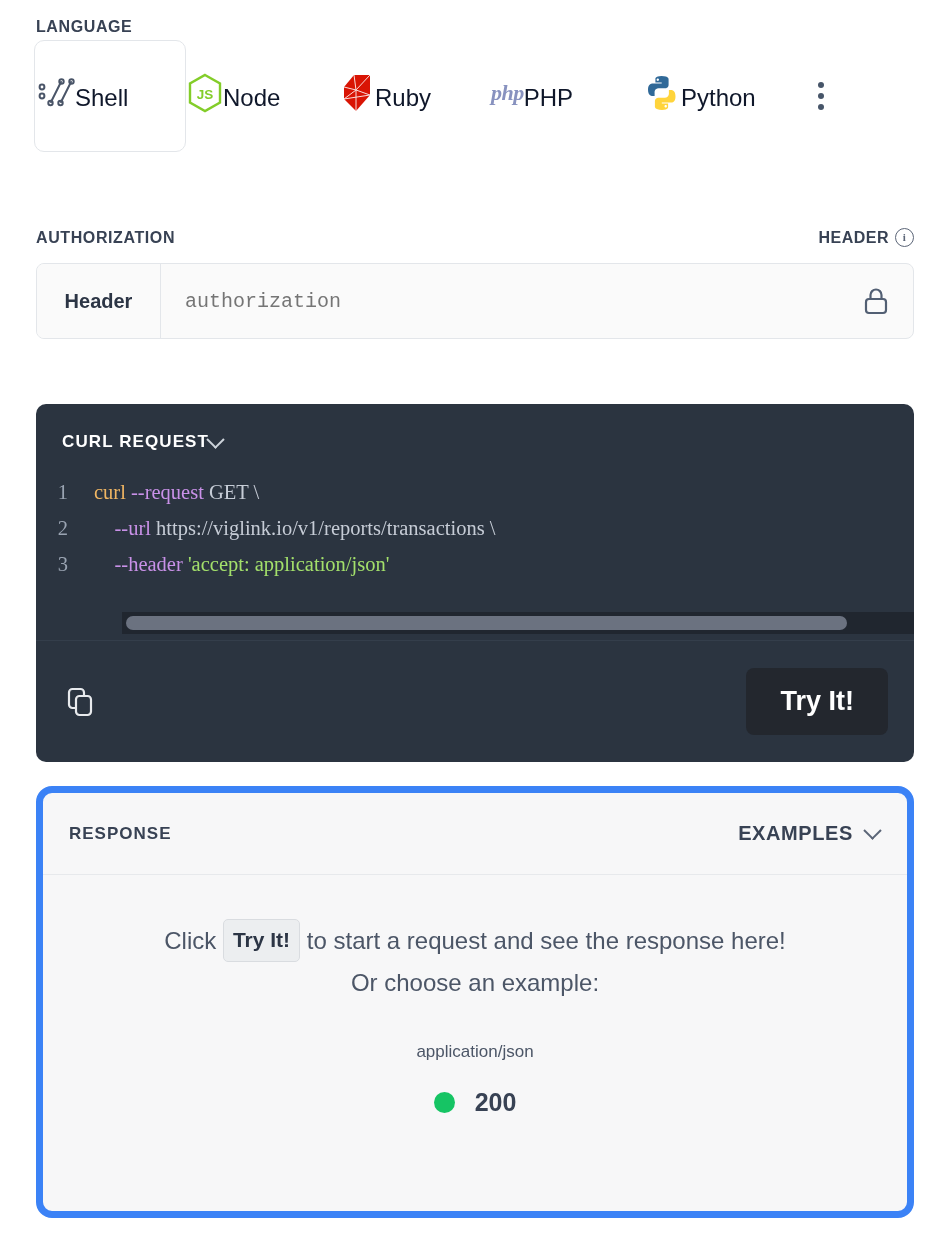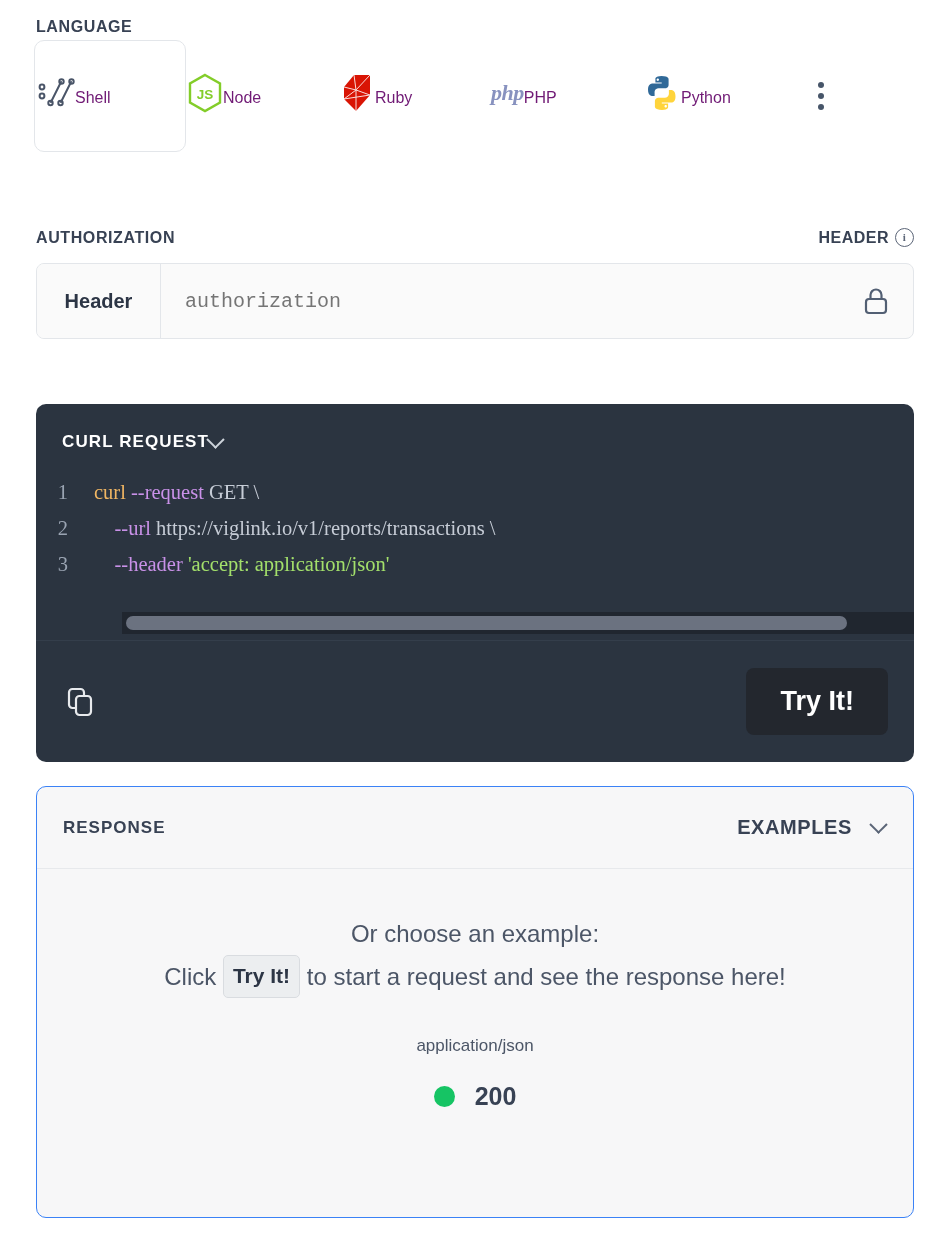--- a/index.html
+++ b/index.html
@@ -57,22 +57,22 @@
     border: 1px solid #e3e6ea;
   }
   .lang-icon {
     height: 42px;
     display: flex;
     align-items: center;
     justify-content: center;
     margin-bottom: 10px;
   }
   .lang-name {
-    font-size: 16px;
-    color: #701a75;
+    font-size: 24px;
+    color: #0f172a;
     line-height: 1;
   }
   .lang-more {
     width: 54px;
     height: 112px;
     display: flex;
     align-items: center;
     justify-content: center;
     cursor: pointer;
   }
@@ -264,22 +264,22 @@
   }
 
   
   .response-panel {
     position: absolute;
     left: 36px;
     top: 786px;
     width: 878px;
     height: 432px;
     background: #f7f7f8;
-    border: 1px solid #3b82f6;
-    border-radius: 10px;
+    border: 7px solid #3b82f6;
+    border-radius: 16px;
     box-sizing: border-box;
     overflow: hidden;
   }
   .response-header {
     height: 82px;
     display: flex;
     align-items: center;
     justify-content: space-between;
     padding: 0 28px 0 26px;
     border-bottom: 1px solid #e7e9ec;
@@ -287,21 +287,21 @@
   }
   .response-title {
     font-size: 17px;
     font-weight: 700;
     letter-spacing: 1px;
     color: #384254;
   }
   .examples-toggle {
     display: flex;
     align-items: center;
-    gap: 20px;
+    gap: 13px;
     font-size: 20px;
     font-weight: 700;
     letter-spacing: 0.6px;
     color: #384254;
     cursor: pointer;
   }
   .chev-dark {
     display: inline-block;
     width: 11px; height: 11px;
     border-right: 2px solid #5b6577;
@@ -495,26 +495,26 @@
 <div class="response-panel">
   <div class="response-header">
     <div class="response-title">RESPONSE</div>
     <div class="examples-toggle">
       <span>EXAMPLES</span>
       <span class="chev-dark"></span>
     </div>
   </div>
 
   <div class="response-body">
-    <div class="hint-line">Or choose an example:</div>
     <div class="hint-line">
       <span>Click</span>
       <span class="inline-try">Try It!</span>
       <span>to start a request and see the response here!</span>
     </div>
+    <div class="hint-line">Or choose an example:</div>
 
     <div class="example-name">application/json</div>
 
     <div class="status-row">
       <span class="status-dot" style="background: rgb(22, 196, 100);"></span>
       <span class="status-code">200</span>
     </div>
   </div>
 </div>
 

